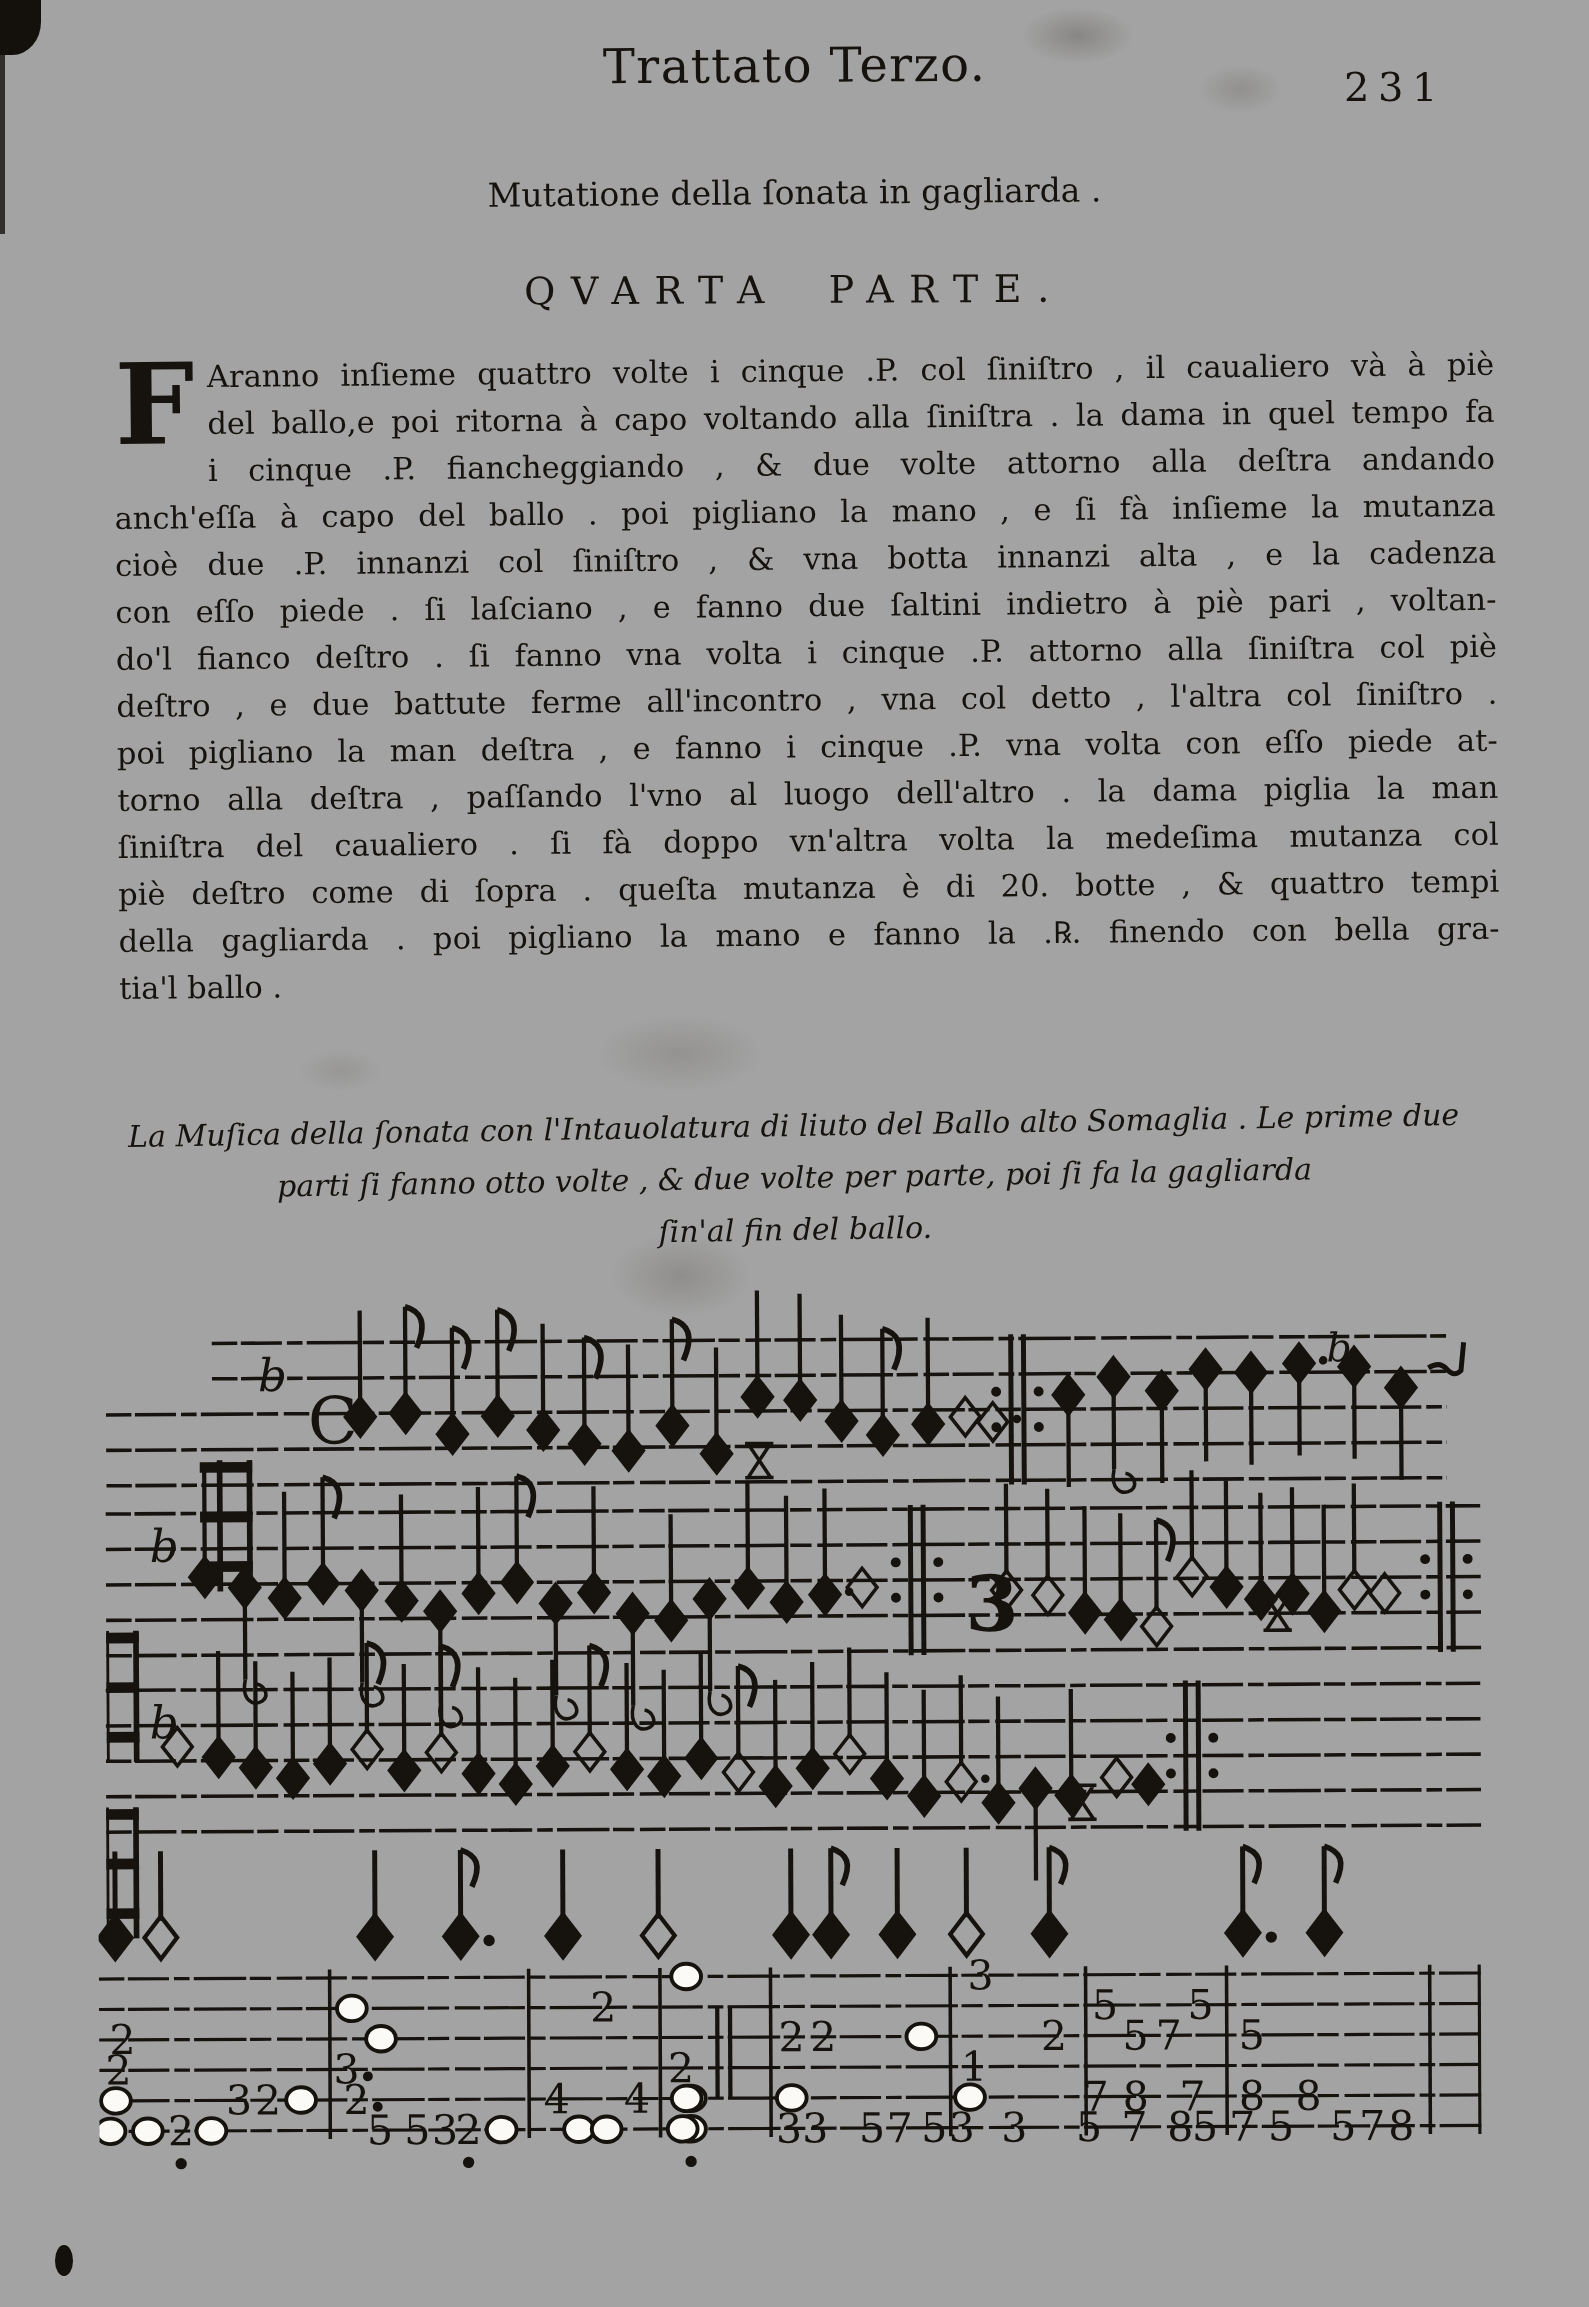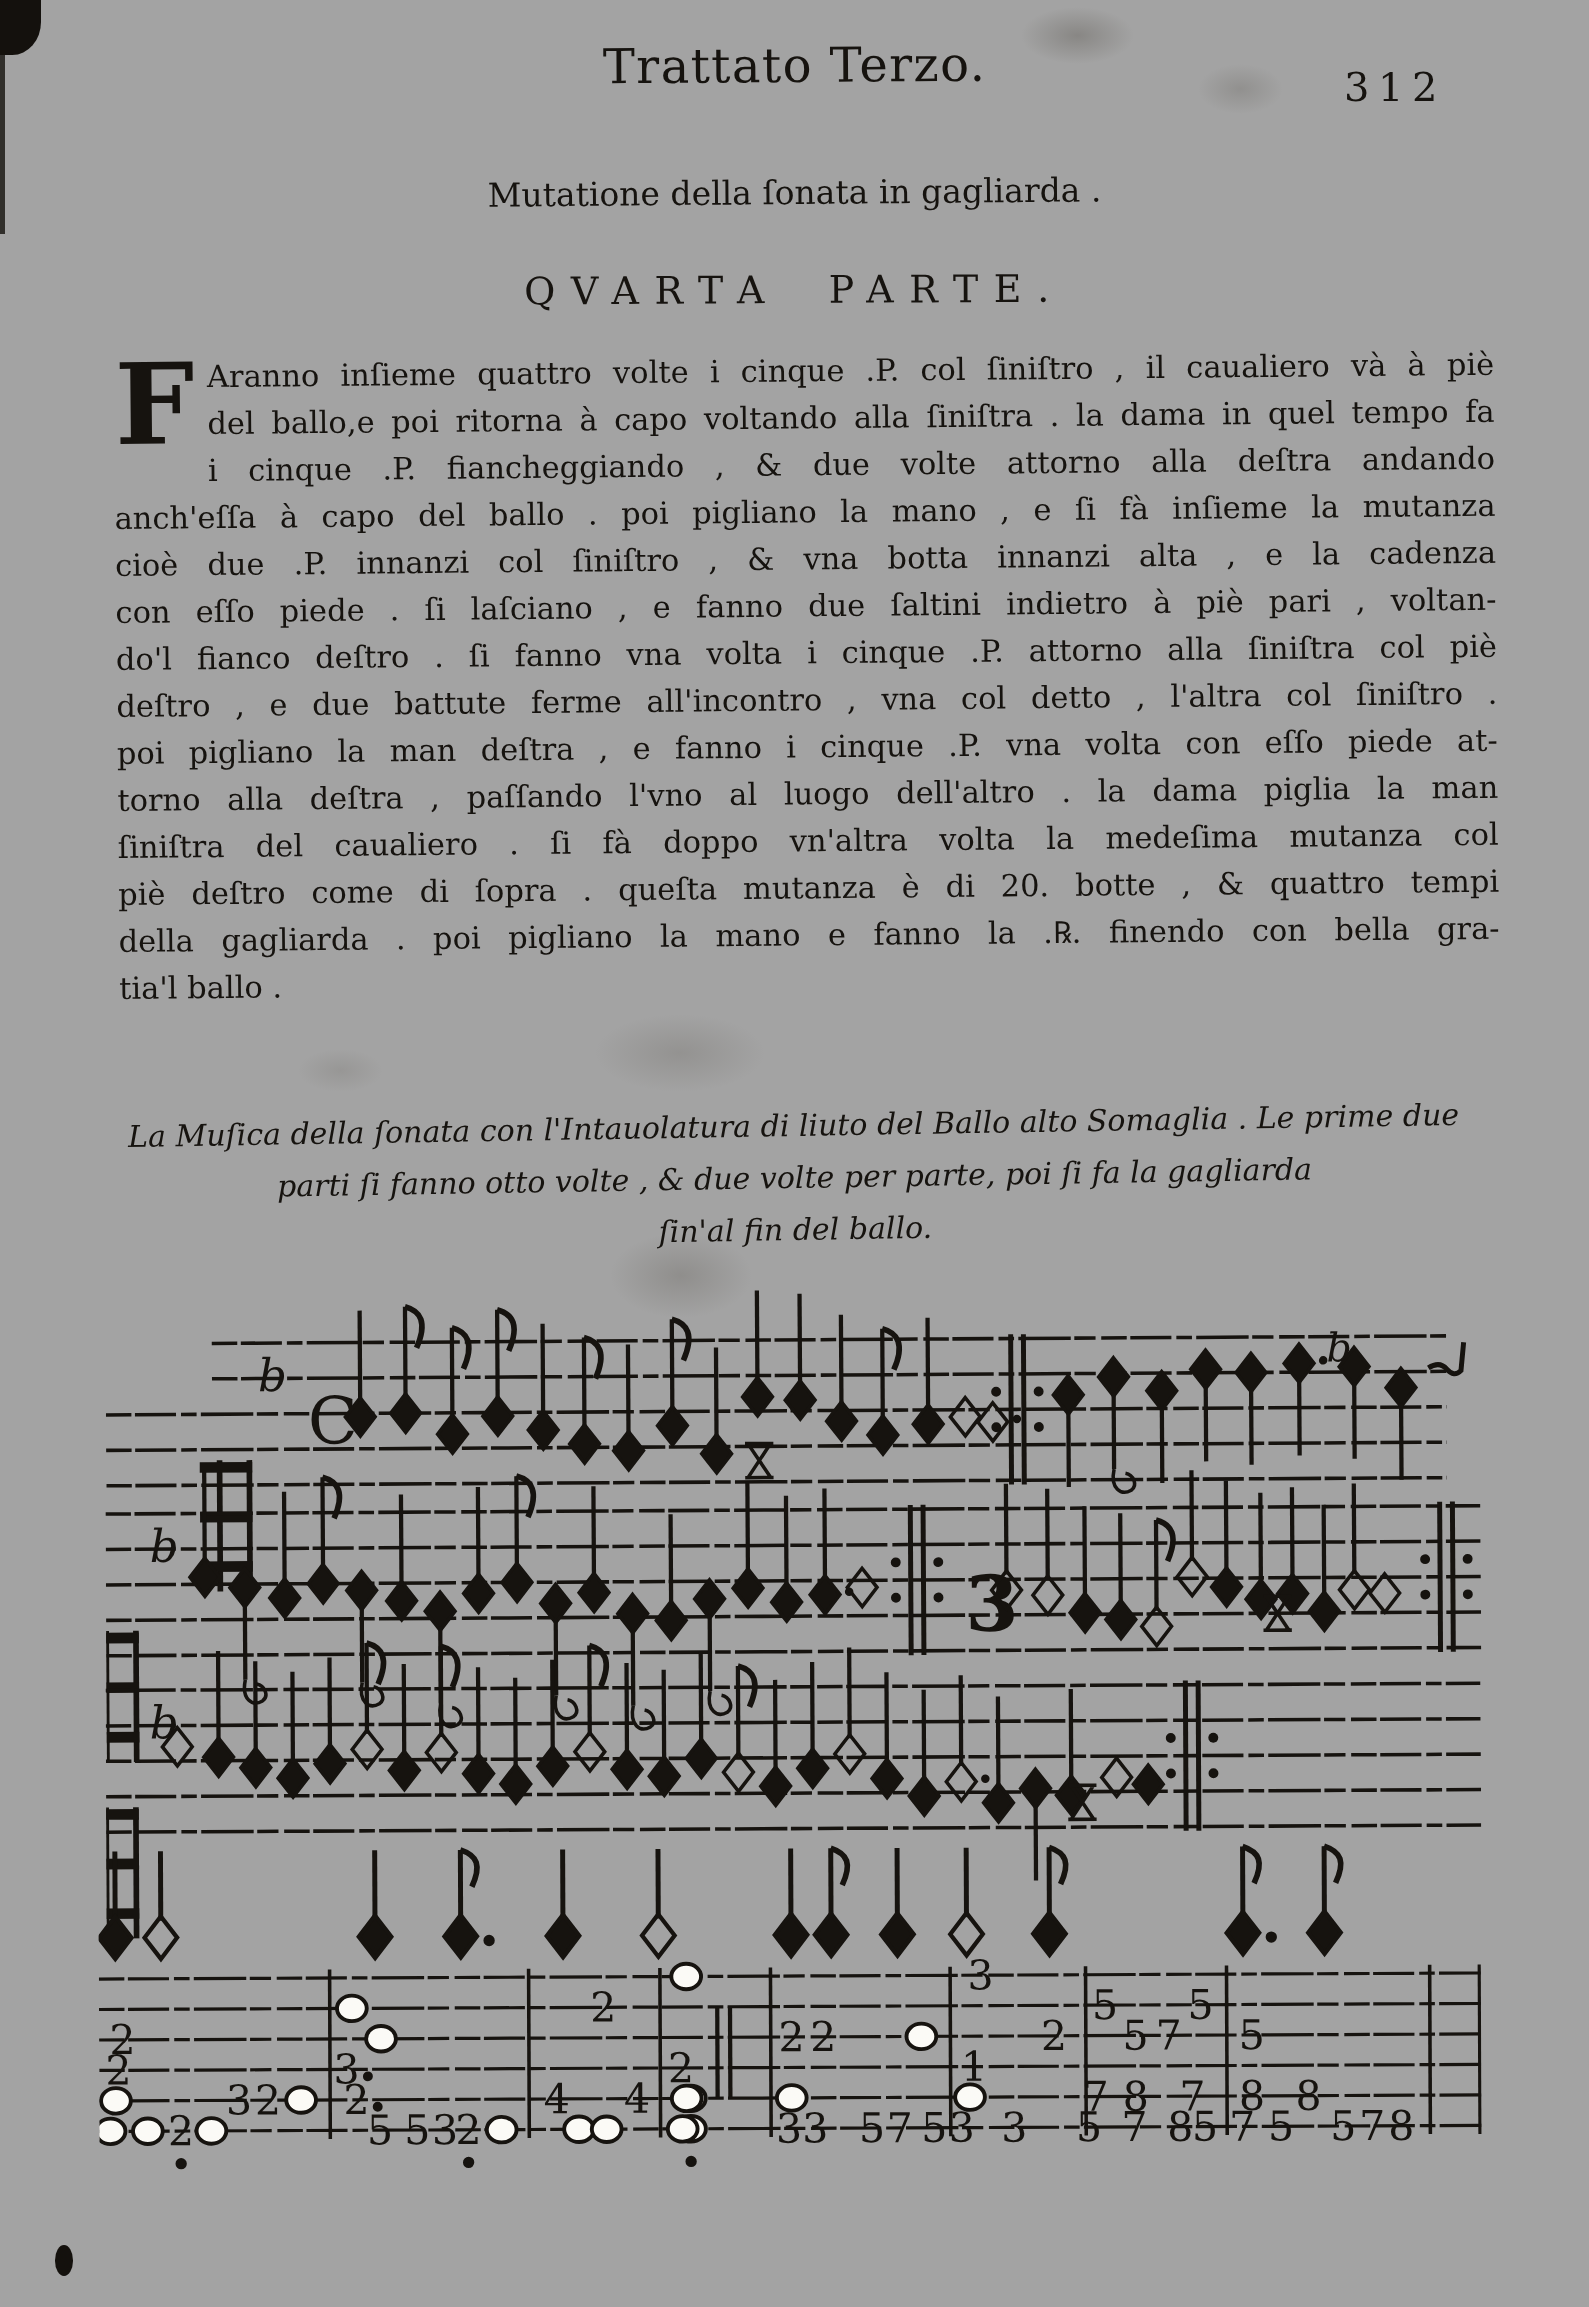--- a/index.html
+++ b/index.html
@@ -55,21 +55,21 @@
   <div class="corner-tl"></div>
   <div class="edge-l"></div>
   <div class="corner-bl"></div>
   <div class="smudge s1"></div>
   <div class="smudge s2"></div>
   <div class="smudge s3"></div>
   <div class="smudge s4"></div>
   <div class="smudge s5"></div>
 
   <div class="centered running-title">Trattato Terzo.</div>
-  <div class="page-number">312</div>
+  <div class="page-number">231</div>
 
   <div class="centered subtitle">Mutatione della ſonata in gagliarda .</div>
   <div class="centered section-heading">QVARTA PARTE.</div>
 
   <div class="body-text">
     <span class="dropcap">F</span>
     <div class="line">Aranno inſieme quattro volte i cinque .P. col ſiniſtro , il caualiero và à piè</div>
     <div class="line">del ballo,e poi ritorna à capo voltando alla ſiniſtra . la dama in quel tempo fa</div>
     <div class="line">i cinque .P. fiancheggiando , &amp; due volte attorno alla deſtra andando</div>
     <div class="line">anch'eſſa à capo del ballo . poi pigliano la mano , e ſi fà inſieme la mutanza</div>

